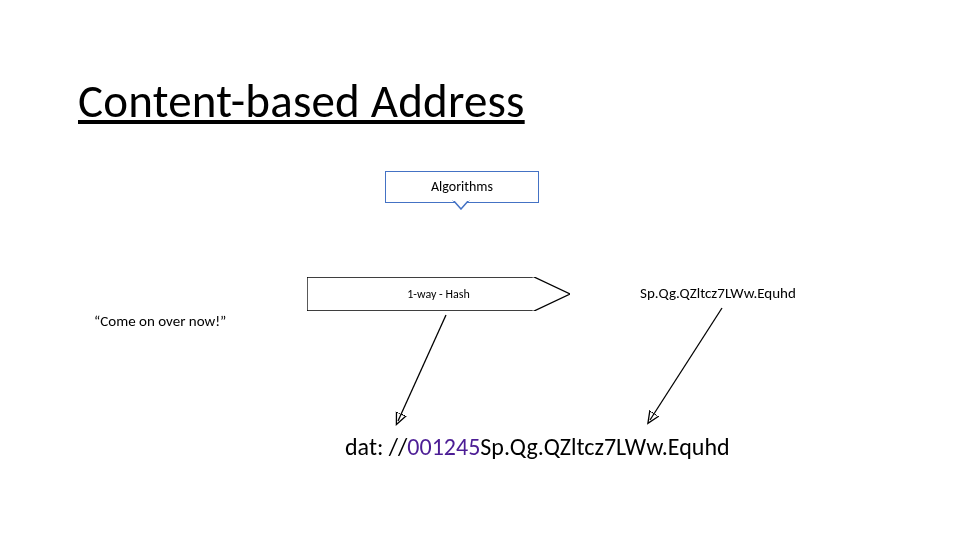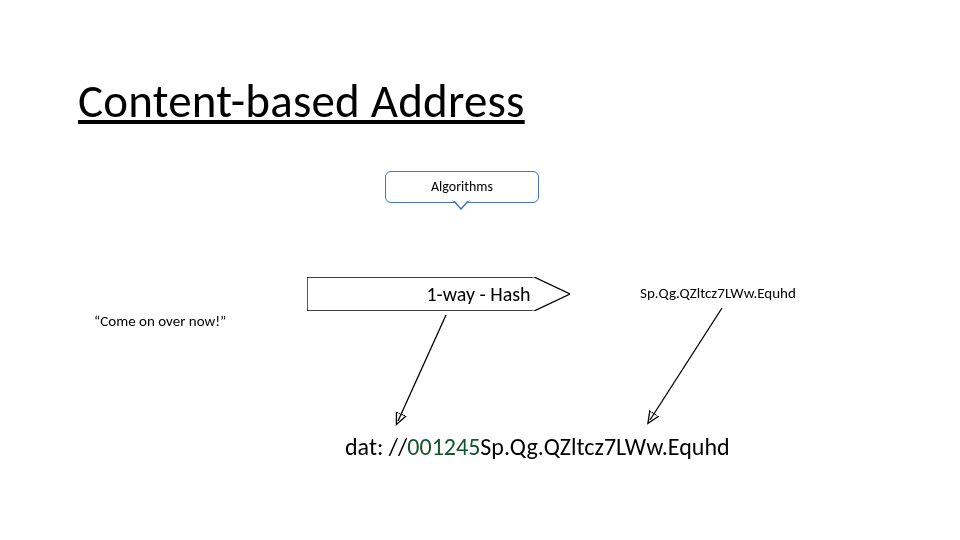--- a/index.html
+++ b/index.html
@@ -27,21 +27,21 @@
     text-decoration: underline;
   }
   
   .algo-box {
     position: absolute;
     left: 385px;
     top: 171px;
     width: 152px;
     height: 30px;
     border: 1.5px solid #4472C4;
-    border-radius: 6px;
+    border-radius: 0;
     background: #fff;
     text-align: center;
     line-height: 30px;
     font-size: 14px;
     z-index: 2;
   }
   .algo-tail {
     position: absolute;
     left: 452px;
     top: 200px;
@@ -67,42 +67,41 @@
     z-index: 1;
   }
   .hash-label {
     position: absolute;
     left: 307px;
     top: 277px;
     width: 263px;
     height: 34px;
     text-align: center;
     line-height: 34px;
-    font-size: 20px;
+    font-size: 12px;
     z-index: 2;
     pointer-events: none;
-    padding-left: 40px;
   }
   
   .output-text {
     position: absolute;
     left: 640px;
     top: 284px;
     font-size: 15px;
   }
   
   .result-line {
     position: absolute;
     left: 345px;
     top: 432px;
     font-size: 24px;
     white-space: nowrap;
   }
   .result-line .red {
-    color: #14532d;
+    color: #4c1d95;
   }
   
   .down-arrow {
     position: absolute;
     z-index: 1;
   }
 </style>
 </head>
 <body>
 

